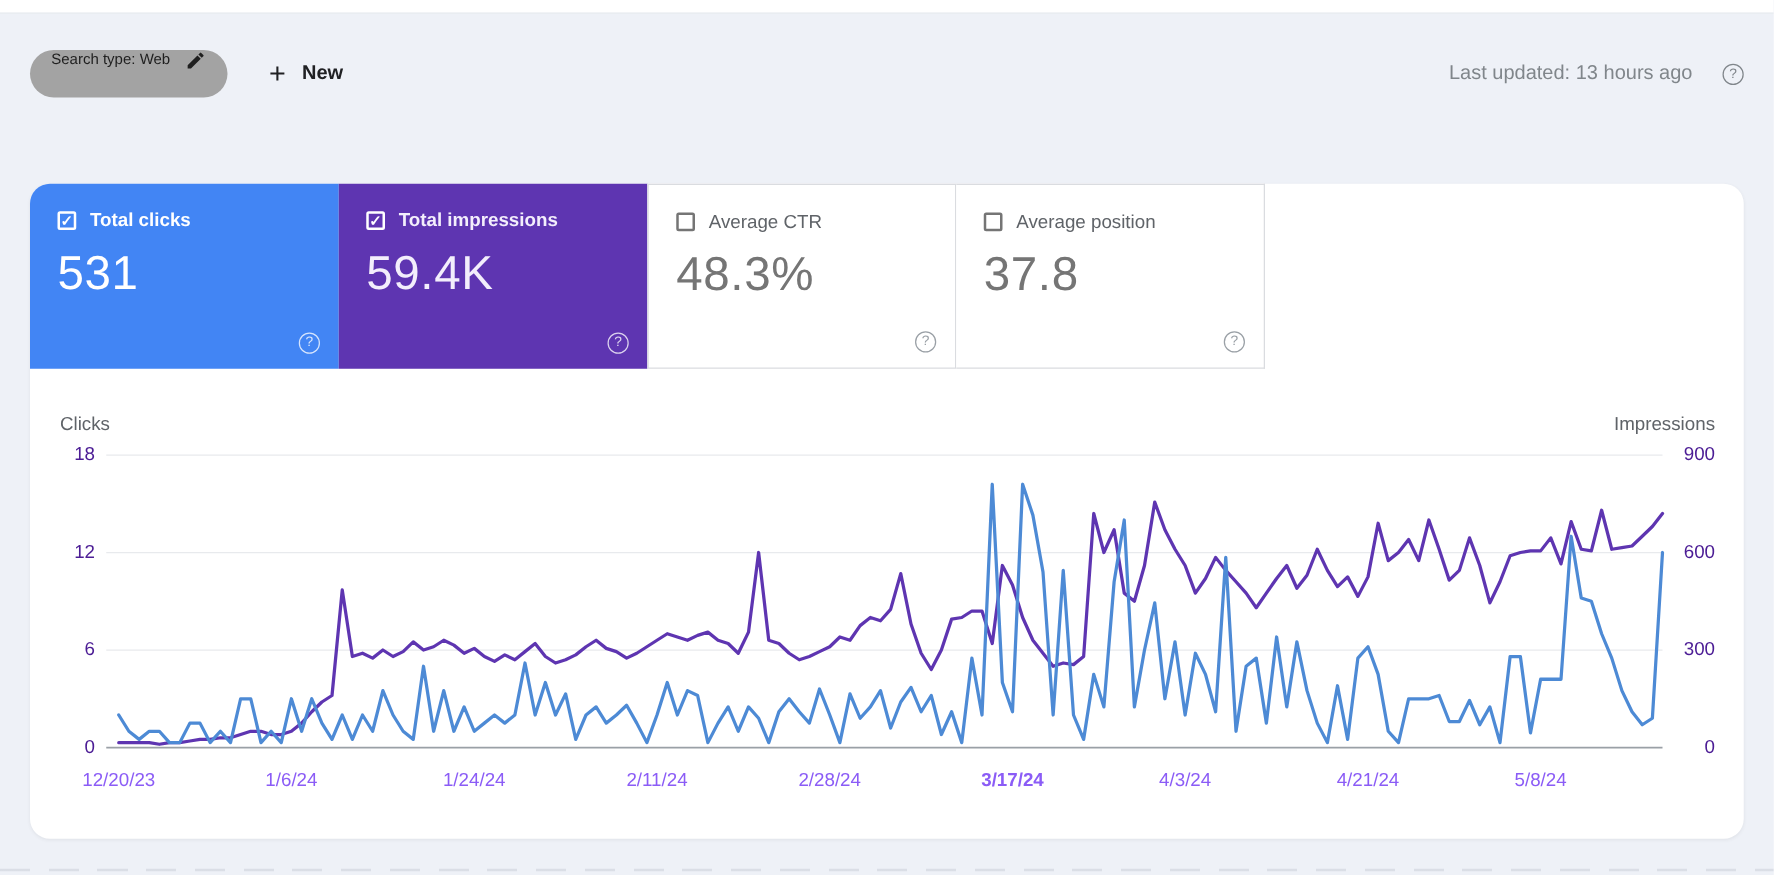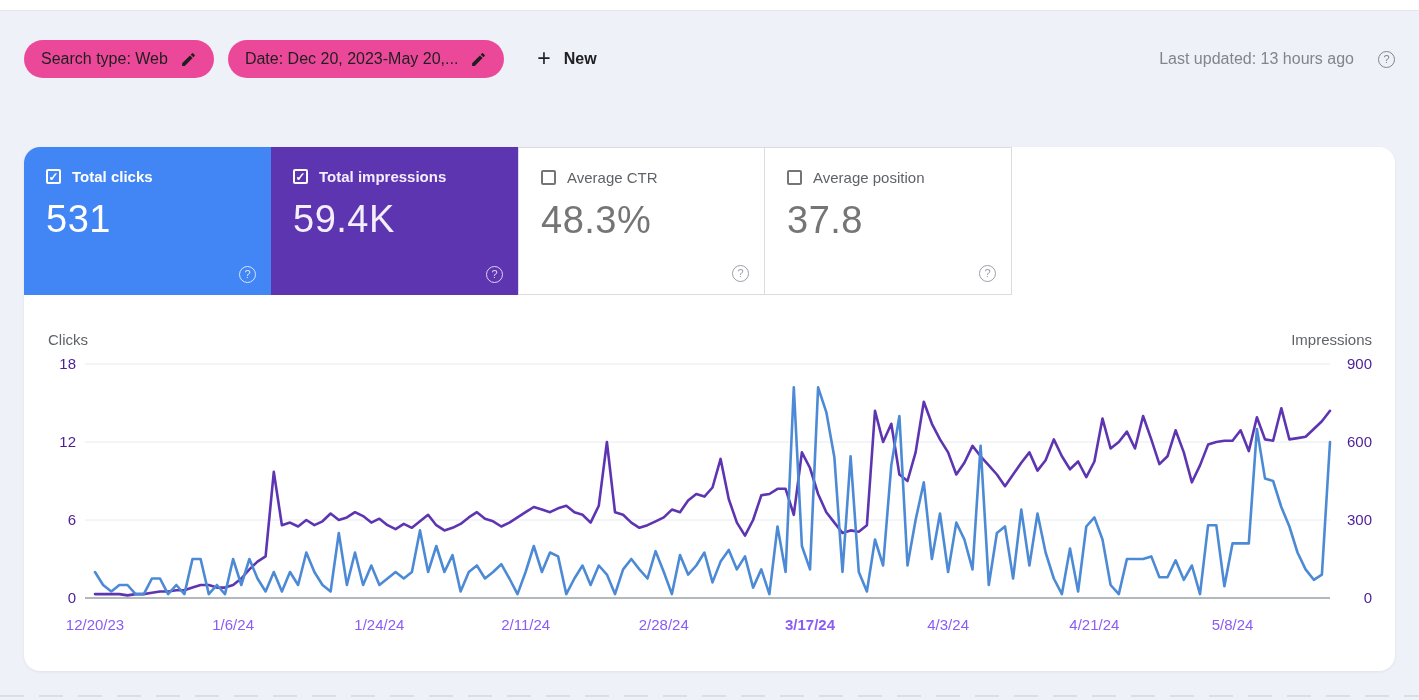--- a/index.html
+++ b/index.html
@@ -8,23 +8,23 @@
     width:1419px; height:700px; overflow:hidden; position:relative;
     background:#eef1f7;
     font-family:"Liberation Sans", sans-serif;
     color:#202124;
   }
   .top-strip { height:11px; background:#ffffff; border-bottom:1px solid #e4e7ed; }
 
   
   .filter-bar { display:flex; align-items:center; margin:29px 24px 0 24px; height:38px; }
   .chip {
-    display:inline-flex; align-items:center; gap:12px;
-    background:#ec4899; border-radius:19px; height:38px; padding:0 17px;
-    font-size:16px; color:#1f1f1f; cursor:pointer; white-space:nowrap;
+    display:inline-flex; align-items:flex-start; gap:12px;
+    background:#a3a3a3; border-radius:19px; height:38px; padding:0 17px;
+    font-size:12px; color:#1f1f1f; cursor:pointer; white-space:nowrap;
   }
   .chip + .chip { margin-left:14px; }
   .pencil { width:17px; height:17px; color:#1f1f1f; display:inline-flex; }
   .pencil svg { width:100%; height:100%; fill:currentColor; }
   .new-btn { display:inline-flex; align-items:center; gap:13px; margin-left:27px;
     font-size:16px; font-weight:bold; color:#202124; cursor:pointer; background:none; border:none;
     font-family:"Liberation Sans", sans-serif; }
   .plus-glyph { font-size:23px; font-weight:400; line-height:1; margin-top:-2px; }
   .last-updated { margin-left:auto; display:flex; align-items:center; gap:24px;
     color:#80868b; font-size:16px; }
@@ -75,28 +75,20 @@
     background:repeating-linear-gradient(90deg,#d7dbe3 0 24px, transparent 24px 39px); opacity:.85; }
 </style>
 </head>
 <body>
 
 <div class="top-strip"></div>
 
 <div class="filter-bar">
   <div class="chip">
     <span>Search type: Web</span>
-    <span class="pencil">
-      <svg viewBox="0 0 24 24">
-          <path d="M3 17.25V21h3.75L17.81 9.94l-3.75-3.75L3 17.25zM20.71 7.04a.996.996 0 0 0 0-1.41l-2.34-2.34a.996.996 0 0 0-1.41 0l-1.83 1.83 3.75 3.75 1.83-1.83z"></path>
-        </svg>
-    </span>
-  </div>
-  <div class="chip">
-    <span>Date: Dec 20, 2023-May 20,...</span>
     <span class="pencil">
       <svg viewBox="0 0 24 24">
           <path d="M3 17.25V21h3.75L17.81 9.94l-3.75-3.75L3 17.25zM20.71 7.04a.996.996 0 0 0 0-1.41l-2.34-2.34a.996.996 0 0 0-1.41 0l-1.83 1.83 3.75 3.75 1.83-1.83z"></path>
         </svg>
     </span>
   </div>
   <button class="new-btn">
     <span class="plus-glyph">+</span>
     <span>New</span>
   </button>

